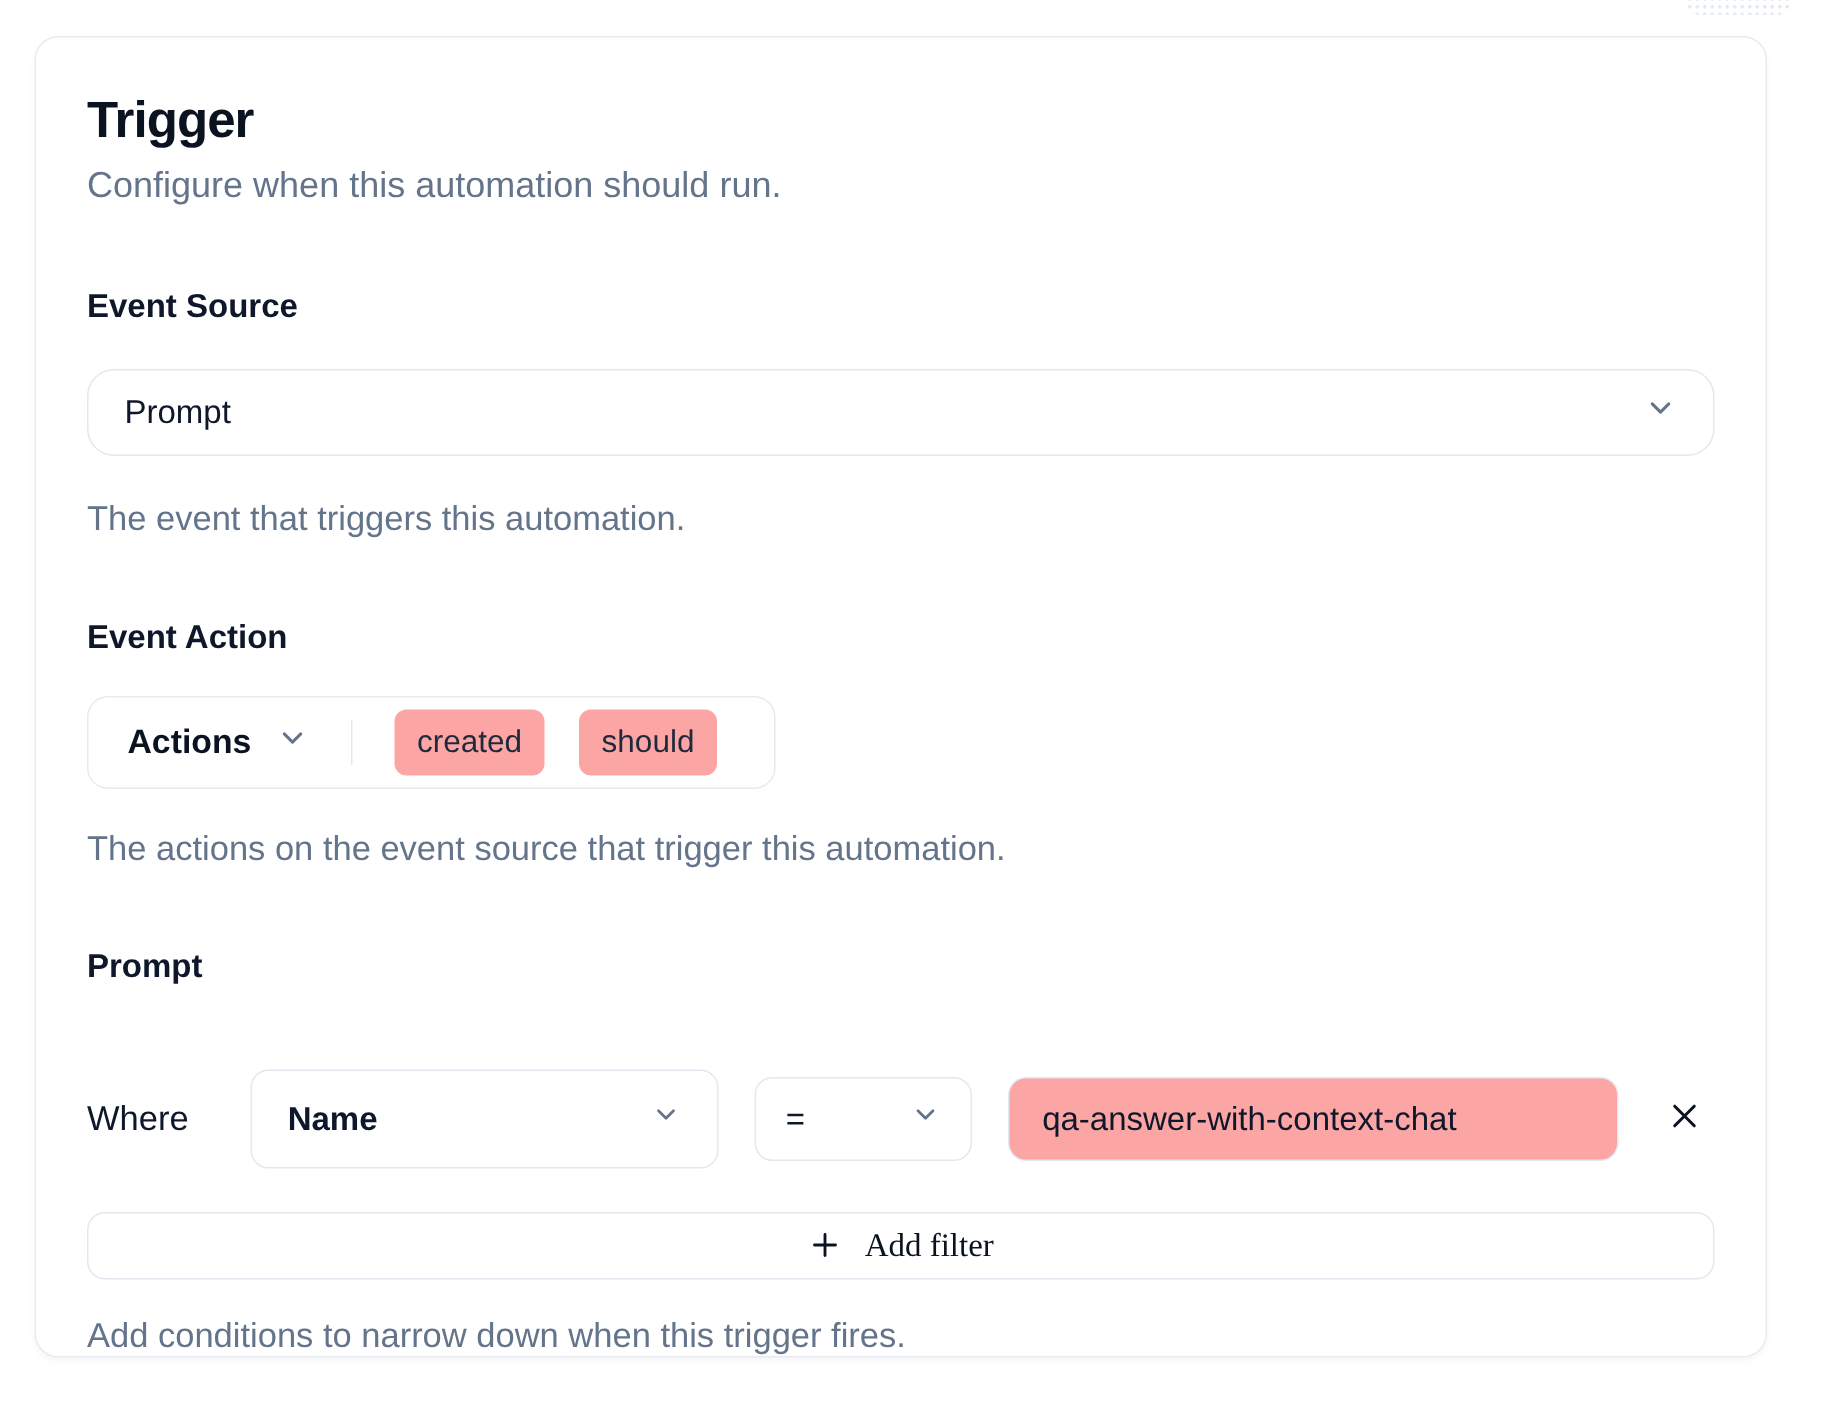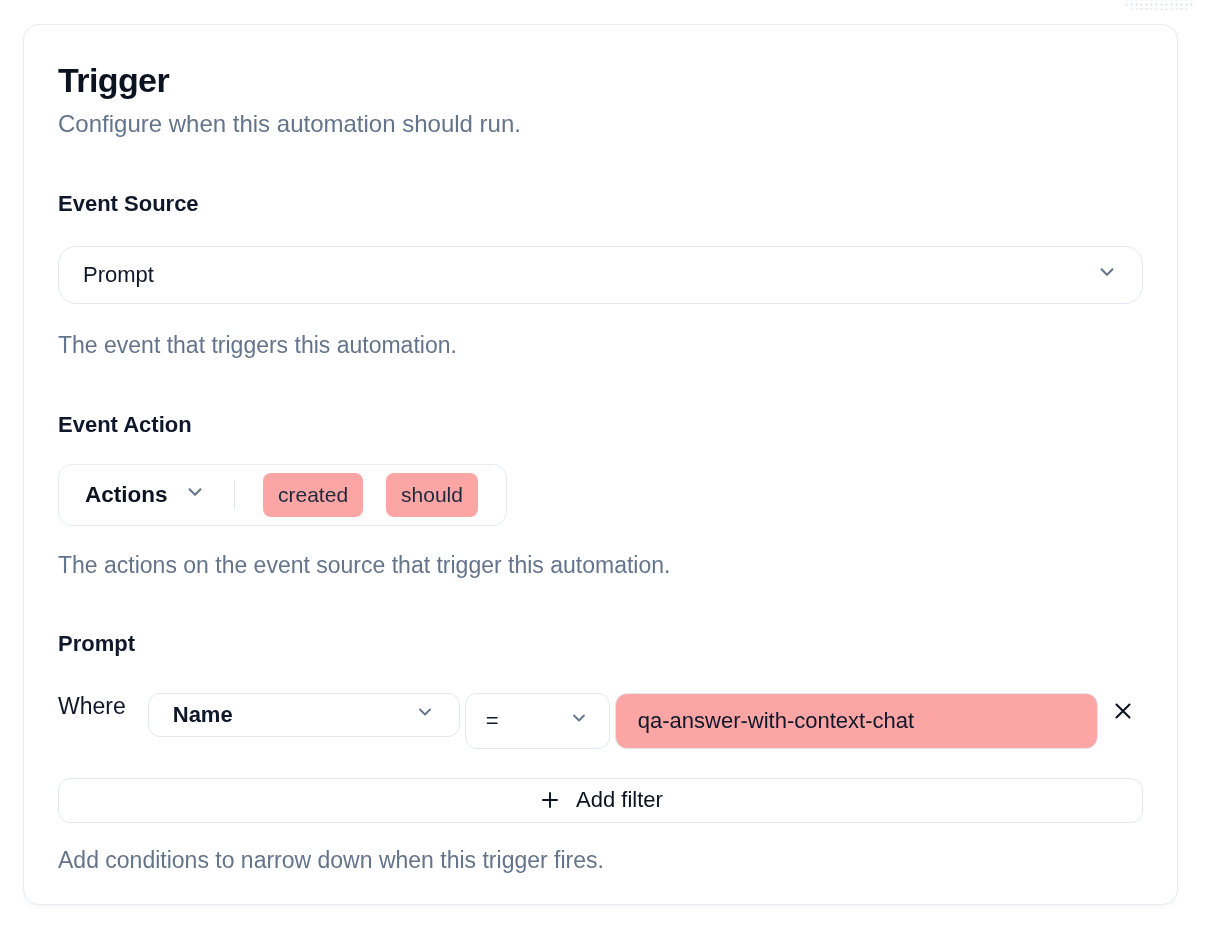--- a/index.html
+++ b/index.html
@@ -69,21 +69,21 @@
 
   .field-source .select { margin-top: 29px; border-radius: 18px; }
   .field-source .help { margin-top: 28px; }
 
   
   .action-box {
     margin-top: 26px;
     display: inline-flex; align-items: center;
     gap: 28px;
     height: 62px;
-    padding: 0 28px 0 26px;
+    padding: 0 38px 0 26px;
     border: 1.5px solid #e7ebf1;
     border-radius: 14px;
     background: #ffffff;
   }
   .action-dd {
     display: inline-flex; align-items: center; gap: 16px;
     background: none; border: none; cursor: pointer;
     font-family: inherit; font-size: 22.5px; font-weight: 600; color: #0b1220;
     padding: 0;
   }
@@ -94,28 +94,28 @@
     border-radius: 8px;
     padding: 10px 15px;
     font-size: 21px; color: #1e293b;
     cursor: default;
   }
   .chip + .chip { margin-left: -5px; }
   .field-action .help { margin-top: 26px; }
 
   
   .filter-row {
-    margin-top: 36px;
-    display: flex; align-items: flex-start; gap: 5px;
+    margin-top: 56px;
+    display: flex; align-items: center; gap: 24px;
   }
   .where-label {
     font-size: 23px; color: #0f172a;
     margin-right: 17px; flex: 0 0 auto;
   }
-  .name-select { width: 312px; height: 44px; font-weight: 600; flex: 0 0 auto; }
+  .name-select { width: 312px; height: 66px; font-weight: 600; flex: 0 0 auto; }
   .op-select   { width: 145px; height: 56px; font-weight: 500; flex: 0 0 auto; padding: 0 20px; }
   .value-input {
     flex: 1 1 auto; min-width: 0;
     height: 56px;
     border: 1.5px solid #e2e8f0;
     border-radius: 12px;
     padding: 0 22px;
     font-family: inherit; font-size: 22px; color: #0f172a;
     background: #fca5a5;
     outline: none;
@@ -128,21 +128,21 @@
     color: #0b1220;
   }
 
   .add-filter {
     margin-top: 29px;
     width: 100%; height: 45px;
     display: flex; align-items: center; justify-content: center; gap: 14px;
     background: #ffffff;
     border: 1.5px solid #e2e8f0;
     border-radius: 12px;
-    font-family: Liberation Sans, sans-serif; font-size: 22px; font-weight: 500; color: #0b1220;
+    font-family: Liberation Serif, serif; font-size: 22px; font-weight: 500; color: #0b1220;
     cursor: pointer;
   }
   .field-filter .help { margin-top: 24px; }
 </style>
 </head>
 <body>
 
 <div class="stage">
 
   <div class="top-blob"></div>

